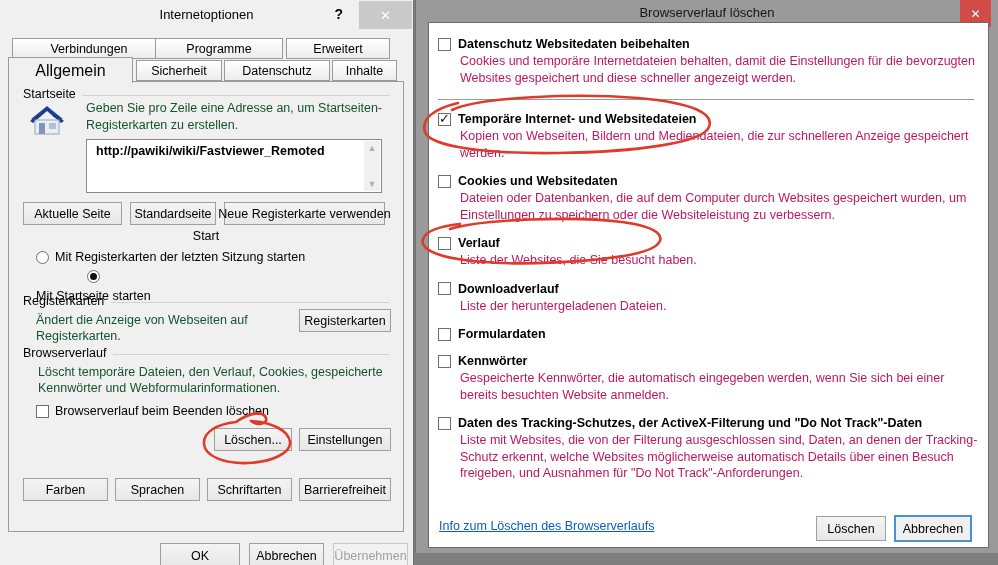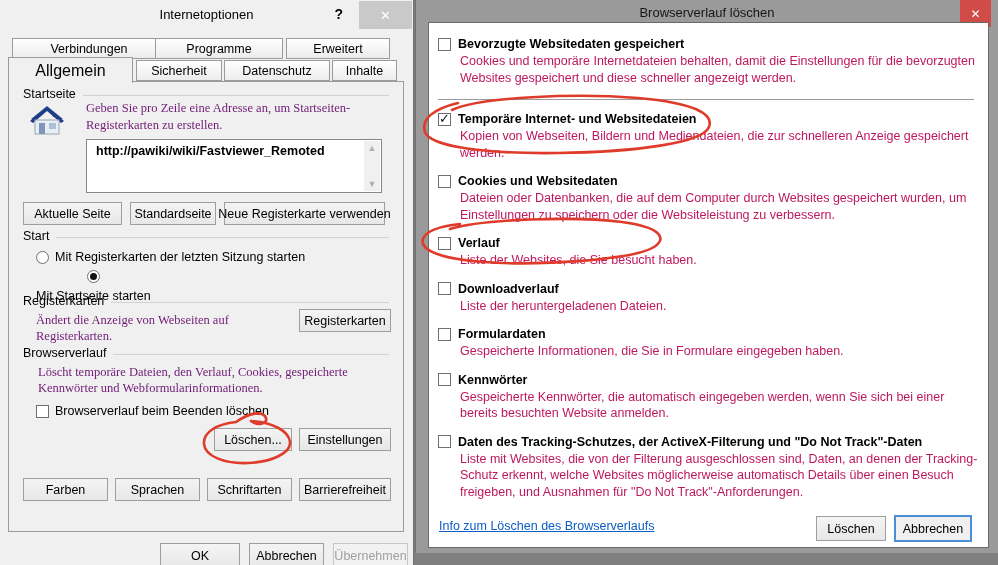--- a/index.html
+++ b/index.html
@@ -68,21 +68,21 @@
   #hp-box{
     position:absolute;left:77px;top:57px;width:296px;height:54px;background:#fff;
     border:1px solid #878787;box-sizing:border-box;padding:4px 22px 0 9px;
     font-weight:600;font-size:12.5px;overflow:hidden;
   }
   #hp-scroll{
     position:absolute;right:1px;top:1px;bottom:1px;width:16px;background:#f0f0f0;
     display:flex;flex-direction:column;justify-content:space-between;align-items:center;
     padding:2px 0;box-sizing:border-box;color:#a9b1ba;font-size:9px;
   }
-  .sec-desc{position:absolute;line-height:16px;color:#701a75;font-family:Liberation Serif, serif;}
+  .sec-desc{position:absolute;line-height:16px;color:#14532d;}
   .flowrow{display:flex;align-items:center;gap:6px;position:absolute;}
   #lt-footer-ok{left:160px;top:543px;width:80px;height:26px;}
   #lt-footer-cancel{left:249px;top:543px;width:75px;height:26px;}
   #lt-footer-apply{left:333px;top:543px;width:75px;height:26px;color:#9f9f9f;background:#f2f2f2;border-color:#c6c6c6;}
   
   #right-dialog{
     position:absolute;left:415px;top:0;width:583px;height:553px;
     background:#9a9a9a;border-left:1px solid #6f6f6f;box-sizing:border-box;
   }
   #rt-title{position:absolute;left:0;right:0;top:5px;text-align:center;font-size:13px;color:#161616;}
@@ -146,21 +146,21 @@
       <span>http://pawiki/wiki/Fastviewer_Remoted</span>
       <div id="hp-scroll">
         <span>▲</span>
         <span>▼</span>
       </div>
     </div>
     <div class="btn" style="left:14px;top:120px;width:99px;">Aktuelle Seite</div>
     <div class="btn" style="left:121px;top:120px;width:86px;">Standardseite</div>
     <div class="btn" style="left:215px;top:120px;width:161px;">Neue Registerkarte verwenden</div>
 
-    <div class="ghead" style="top:147px;">
+    <div class="ghead" style="top:147px;flex-direction:column;">
       <span>Start</span>
         <div class="line"></div>
     </div>
     <div class="flowrow" style="left:27px;top:168px;">
       <span class="radio"></span>
       <span>Mit Registerkarten der letzten Sitzung starten</span>
     </div>
     <div class="flowrow" style="left:27px;top:188px;flex-direction:column;">
       <span class="radio on"></span>
       <span>Mit Startseite starten</span>
@@ -198,21 +198,21 @@
 
 <div id="right-dialog">
   <div id="rt-title">Browserverlauf löschen</div>
   <div id="rt-close">✕</div>
 
   <div id="rt-client">
 
     <div class="item">
       <div class="item-head">
         <span class="chk"></span>
-        <span class="item-label">Bevorzugte Websitedaten gespeichert</span>
+        <span class="item-label">Datenschutz Websitedaten beibehalten</span>
       </div>
       <div class="item-desc">Cookies und temporäre Internetdateien behalten, damit die Einstellungen für die bevorzugten Websites gespeichert und diese schneller angezeigt werden.</div>
     </div>
 
     <hr id="rt-separator">
 
     <div class="item">
       <div class="item-head">
         <span class="chk on"></span>
         <span class="item-label">Temporäre Internet- und Websitedateien</span>
@@ -242,21 +242,20 @@
         <span class="item-label">Downloadverlauf</span>
       </div>
       <div class="item-desc">Liste der heruntergeladenen Dateien.</div>
     </div>
 
     <div class="item">
       <div class="item-head">
         <span class="chk"></span>
         <span class="item-label">Formulardaten</span>
       </div>
-      <div class="item-desc">Gespeicherte Informationen, die Sie in Formulare eingegeben haben.</div>
     </div>
 
     <div class="item">
       <div class="item-head">
         <span class="chk"></span>
         <span class="item-label">Kennwörter</span>
       </div>
       <div class="item-desc">Gespeicherte Kennwörter, die automatisch eingegeben werden, wenn Sie sich bei einer bereits besuchten Website anmelden.</div>
     </div>
 

